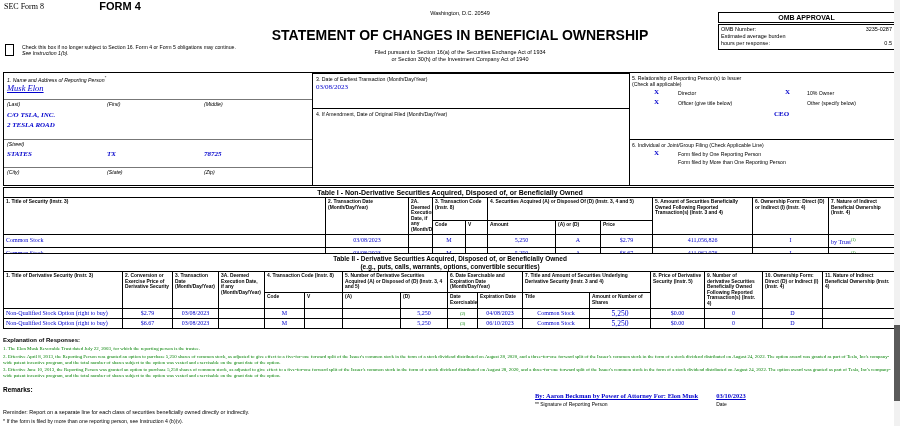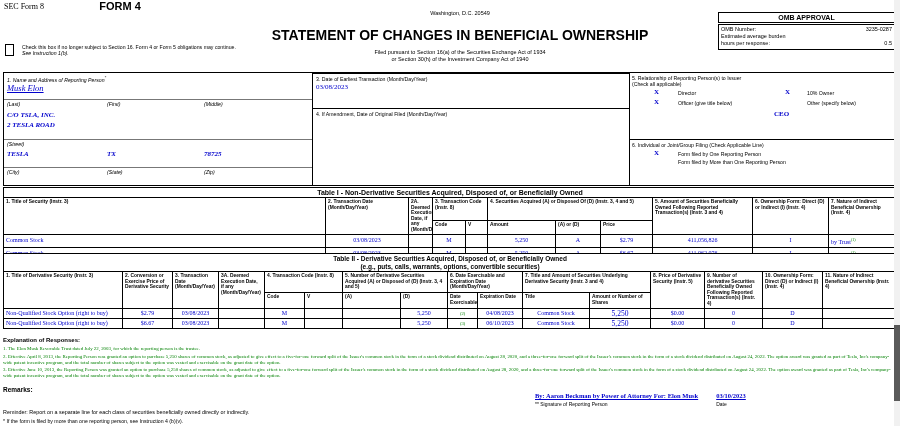--- a/index.html
+++ b/index.html
@@ -124,21 +124,21 @@
     <span class="abs cell-label" style="left:3px; top:2px;"><span>1. Name and Address of Reporting Person</span><sup>*</sup></span>
     <span class="abs v8 link" style="left:3px; top:10px;">Musk Elon</span>
     <div class="sep" style="top:26px;"></div>
     <span class="abs cell-label" style="left:3px; top:28px;">(Last)</span>
     <span class="abs cell-label" style="left:103px; top:28px;">(First)</span>
     <span class="abs cell-label" style="left:200px; top:28px;">(Middle)</span>
     <span class="abs v7 bold" style="left:3px; top:38px;">C/O TSLA, INC.</span>
     <span class="abs v7 bold" style="left:3px; top:48px;">2 TESLA ROAD</span>
     <div class="sep" style="top:66px;"></div>
     <span class="abs cell-label" style="left:3px; top:68px;">(Street)</span>
-    <span class="abs v7 bold" style="left:3px; top:77px;">TESLA</span>
+    <span class="abs v7 bold" style="left:3px; top:77px;">STATES</span>
     <span class="abs v7 bold" style="left:103px; top:77px;">TX</span>
     <span class="abs v7 bold" style="left:200px; top:77px;">78725</span>
     <div class="sep" style="top:94px;"></div>
     <span class="abs cell-label" style="left:3px; top:96px;">(City)</span>
     <span class="abs cell-label" style="left:103px; top:96px;">(State)</span>
     <span class="abs cell-label" style="left:200px; top:96px;">(Zip)</span>
   </div>
 
   <div class="ig-col" id="ig-col2">
     <div class="ig-cell bt" style="height:35px;">

